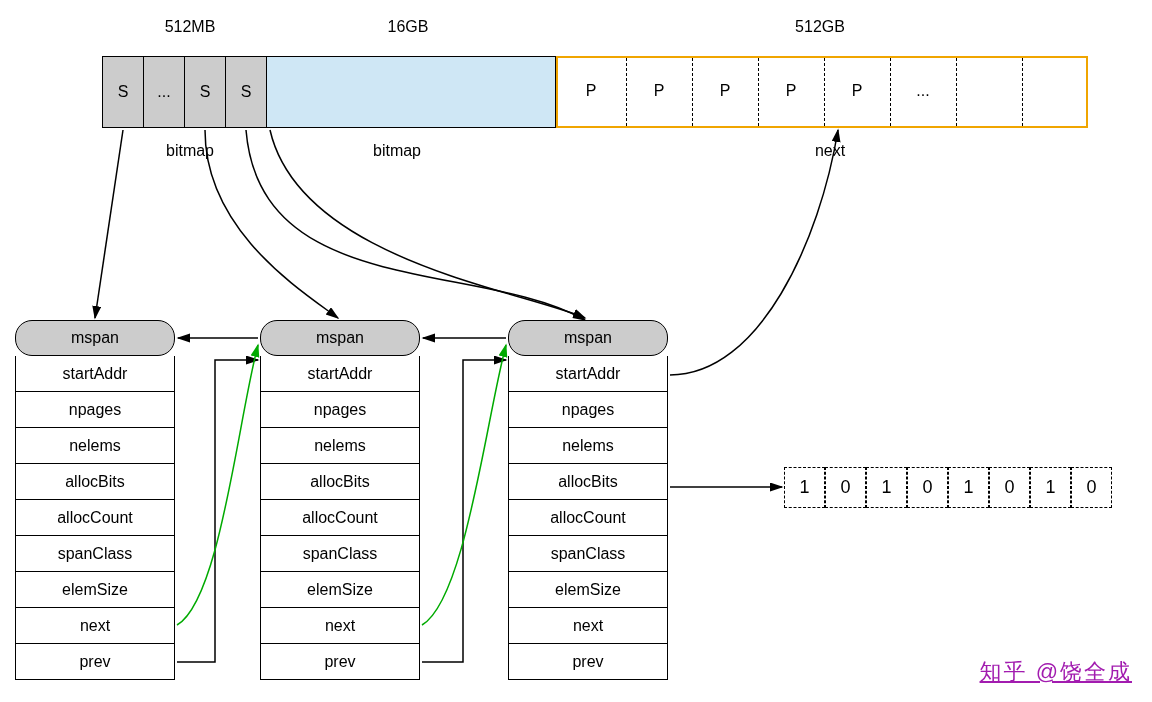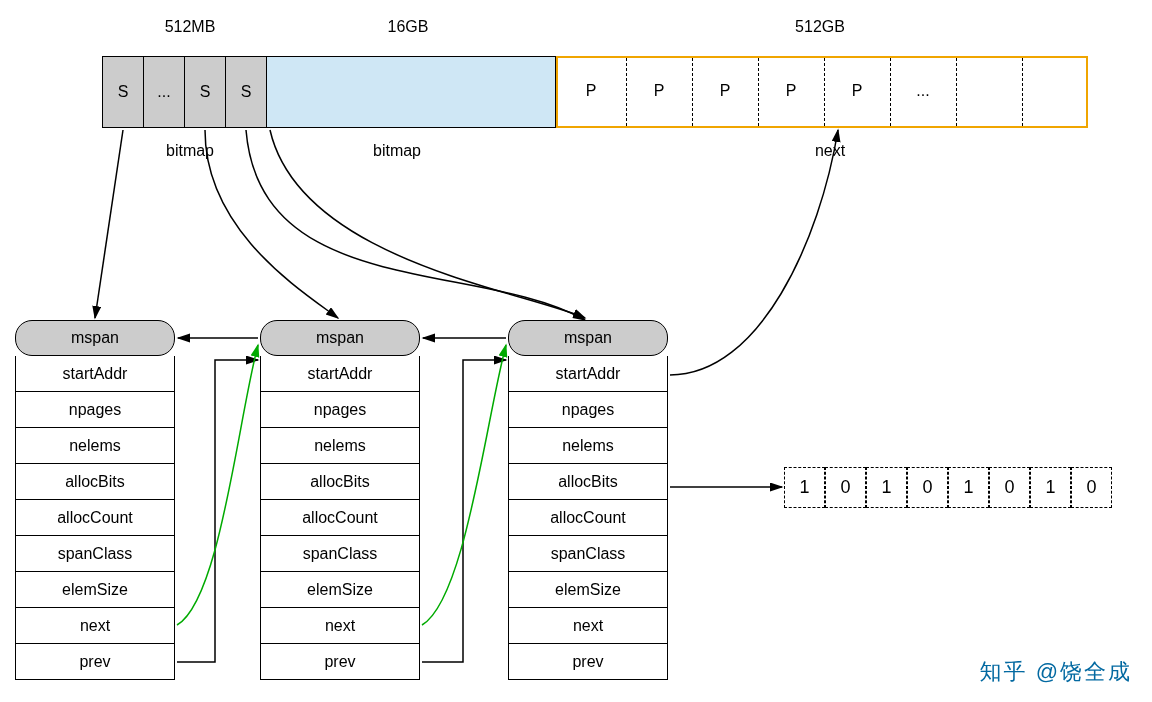--- a/index.html
+++ b/index.html
@@ -18,21 +18,21 @@
   .box { position: absolute; border: 1px solid #000; display: flex; align-items: center; justify-content: center; background: #fff; }
   .grey { background: #cccccc; }
   .blue { background: #cfe7f5; }
   .arena-frame { position: absolute; border: 2px solid #f0a500; background: #fff; }
   .dotted-sep { position: absolute; border-left: 1px dashed #000; height: 68px; top: 58px; }
   .mspan-col { position: absolute; width: 160px; }
   .mspan-col .cell { height: 36px; border: 1px solid #000; border-top: none; display: flex; align-items: center; justify-content: center; }
   .mspan-col .cell:first-child { border-top: 1px solid #000; background: #cccccc; border-radius: 17px; }
   .bitcell { position: absolute; width: 41px; height: 41px; border: 1px dashed #000; display: flex; align-items: center; justify-content: center; font-size: 18px; }
   svg.overlay { position: absolute; left: 0; top: 0; width: 1152px; height: 702px; pointer-events: none; }
-  .watermark { position: absolute; right: 20px; bottom: 15px; color: #0369a1; font-size: 22px; letter-spacing: 2px; }
+  .watermark { position: absolute; right: 20px; bottom: 15px; color: #a21caf; font-size: 22px; letter-spacing: 2px; text-decoration: underline; }
 </style>
 </head>
 <body>
 
 <div class="label" style="left:110px; top:18px; width:160px;">512MB</div>
 <div class="label" style="left:328px; top:18px; width:160px;">16GB</div>
 <div class="label" style="left:740px; top:18px; width:160px;">512GB</div>
 
 <div class="box grey" style="left:102px; top:56px; width:42px; height:72px;">S</div>
 <div class="box grey" style="left:143px; top:56px; width:42px; height:72px;">...</div>

